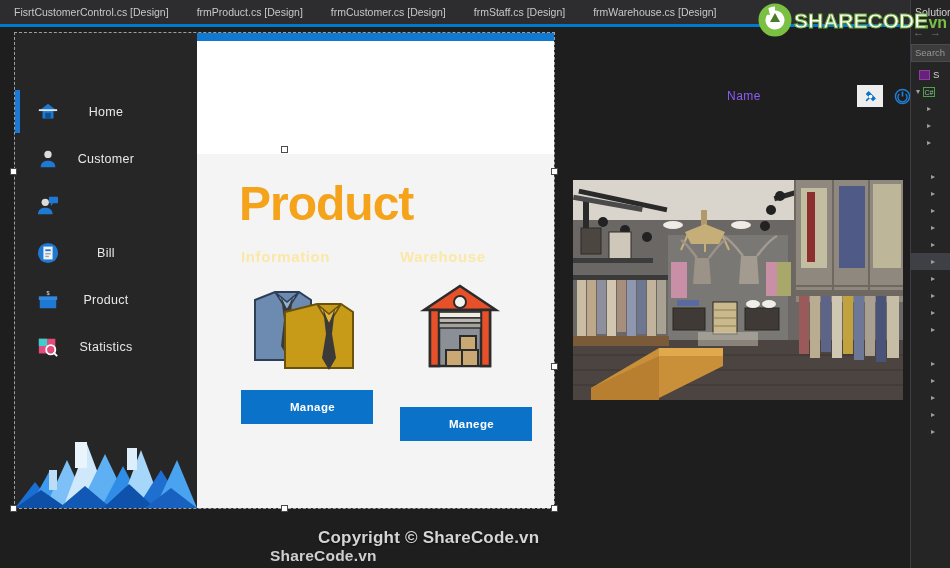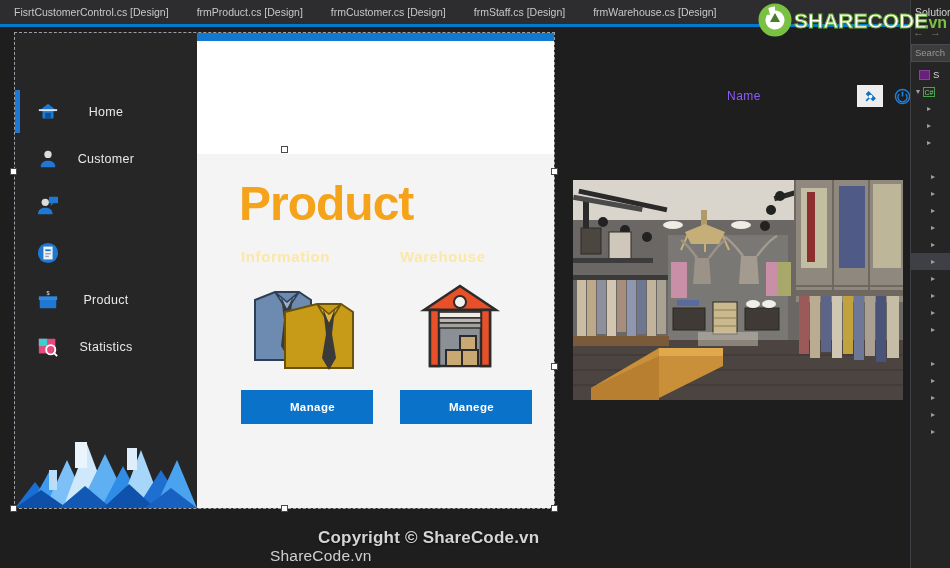--- a/index.html
+++ b/index.html
@@ -161,35 +161,35 @@
 
   .btn{
     position:absolute; top:236px; width:132px; height:34px;
     background:#0a72c8; border:none; color:#ffffff;
     font-size:11.5px; font-weight:bold; letter-spacing:.4px;
     display:flex; align-items:center; justify-content:center;
     font-family:"Liberation Sans", sans-serif;
     padding-left:11px;
   }
   .btn.a{ left:44px; }
-  .btn.b{ left:203px; }
+  .btn.b{ left:203px;margin-top:17px; }
 
   .photoFrame{
     position:absolute; left:376px; top:26px; width:330px; height:220px;
     background:#fff; overflow:hidden;
   }
 
   .footbar{
     position:absolute; left:0; bottom:0; width:100%; height:24px; background:#f4f4f4;
   }
 
   
   .formFooterTxt{
     position:absolute; left:270px; top:520px;
-    font-size:15.5px; font-weight:normal; color:#cfcfcf;
+    font-size:15.5px; font-weight:bold; color:#cfcfcf;
     letter-spacing:.2px;
   }
 
   
   .handle{
     position:absolute; width:7px; height:7px; background:#ffffff;
     border:1px solid #4a4a4a; z-index:40;
   }
 
   
@@ -308,20 +308,21 @@
 
           <div class="ico">
             <svg viewBox="0 0 24 24" width="22" height="22">
               <circle cx="12" cy="12" r="11" fill="#1f78d1"></circle>
               <rect x="7" y="5" width="10" height="14" fill="#f2f2f2"></rect>
               <rect x="9" y="8" width="6" height="2" fill="#1f78d1"></rect>
               <rect x="9" y="12" width="6" height="1.5" fill="#8fa6b8"></rect>
               <rect x="9" y="15" width="4" height="1.5" fill="#8fa6b8"></rect>
             </svg>
           </div>
+          <div class="lbl">Bill</div>
         </div>
 
         <div class="navitem">
 
           <div class="ico">
             <svg viewBox="0 0 24 24" width="22" height="22">
               <rect x="3" y="10" width="18" height="11" rx="1" fill="#1f78d1"></rect>
               <rect x="2" y="8" width="20" height="4" fill="#2f8ae0"></rect>
               <text x="12" y="7" font-size="6" fill="#cfe4f7" text-anchor="middle">$</text>
             </svg>

